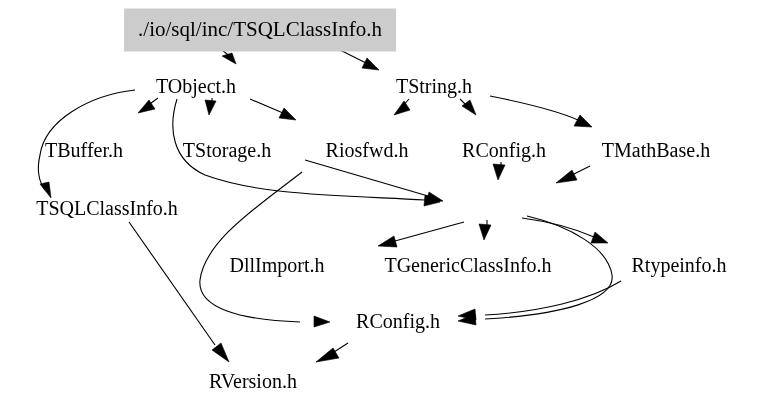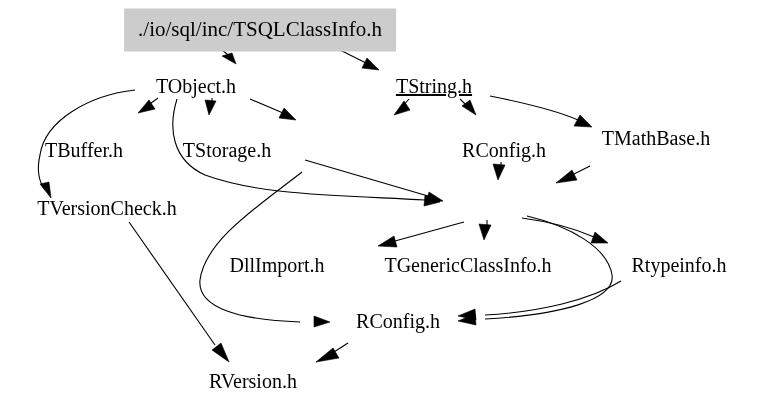--- a/index.html
+++ b/index.html
@@ -158,32 +158,33 @@
     <g>
       <path class="edge-path" d="M 348,343 L 334,352"></path>
       <polygon class="arrow-head" points="316,362 333,348 339,358"></polygon>
     </g>
   </svg>
 
   <div class="node-label" style="left:196px; top:86px;">TObject.h</div>
 
   <div class="node-label node-root" style="left:260px; top:30px;">./io/sql/inc/TSQLClassInfo.h</div>
 
-  <div class="node-label" style="left:434px; top:86px;text-decoration:underline;">TString.h</div>
+  <div class="node-label" style="left:434px; top:86px;">TString.h</div>
 
   <div class="node-label" style="left:84px; top:150px;">TBuffer.h</div>
 
   <div class="node-label" style="left:227px; top:150px;">TStorage.h</div>
 
+  <div class="node-label" style="left:367px; top:150px;">Riosfwd.h</div>
 
   <div class="node-label" style="left:504px; top:150px;">RConfig.h</div>
 
-  <div class="node-label" style="left:656px; top:138px;">TMathBase.h</div>
+  <div class="node-label" style="left:656px; top:150px;">TMathBase.h</div>
 
-  <div class="node-label" style="left:107px; top:208px;">TVersionCheck.h</div>
+  <div class="node-label" style="left:107px; top:208px;">TSQLClassInfo.h</div>
 
 
   <div class="node-label" style="left:277px; top:265px;">DllImport.h</div>
 
   <div class="node-label" style="left:679px; top:265px;">Rtypeinfo.h</div>
 
   <div class="node-label" style="left:468px; top:265px;">TGenericClassInfo.h</div>
 
   <div class="node-label" style="left:398px; top:321px;">RConfig.h</div>
 

